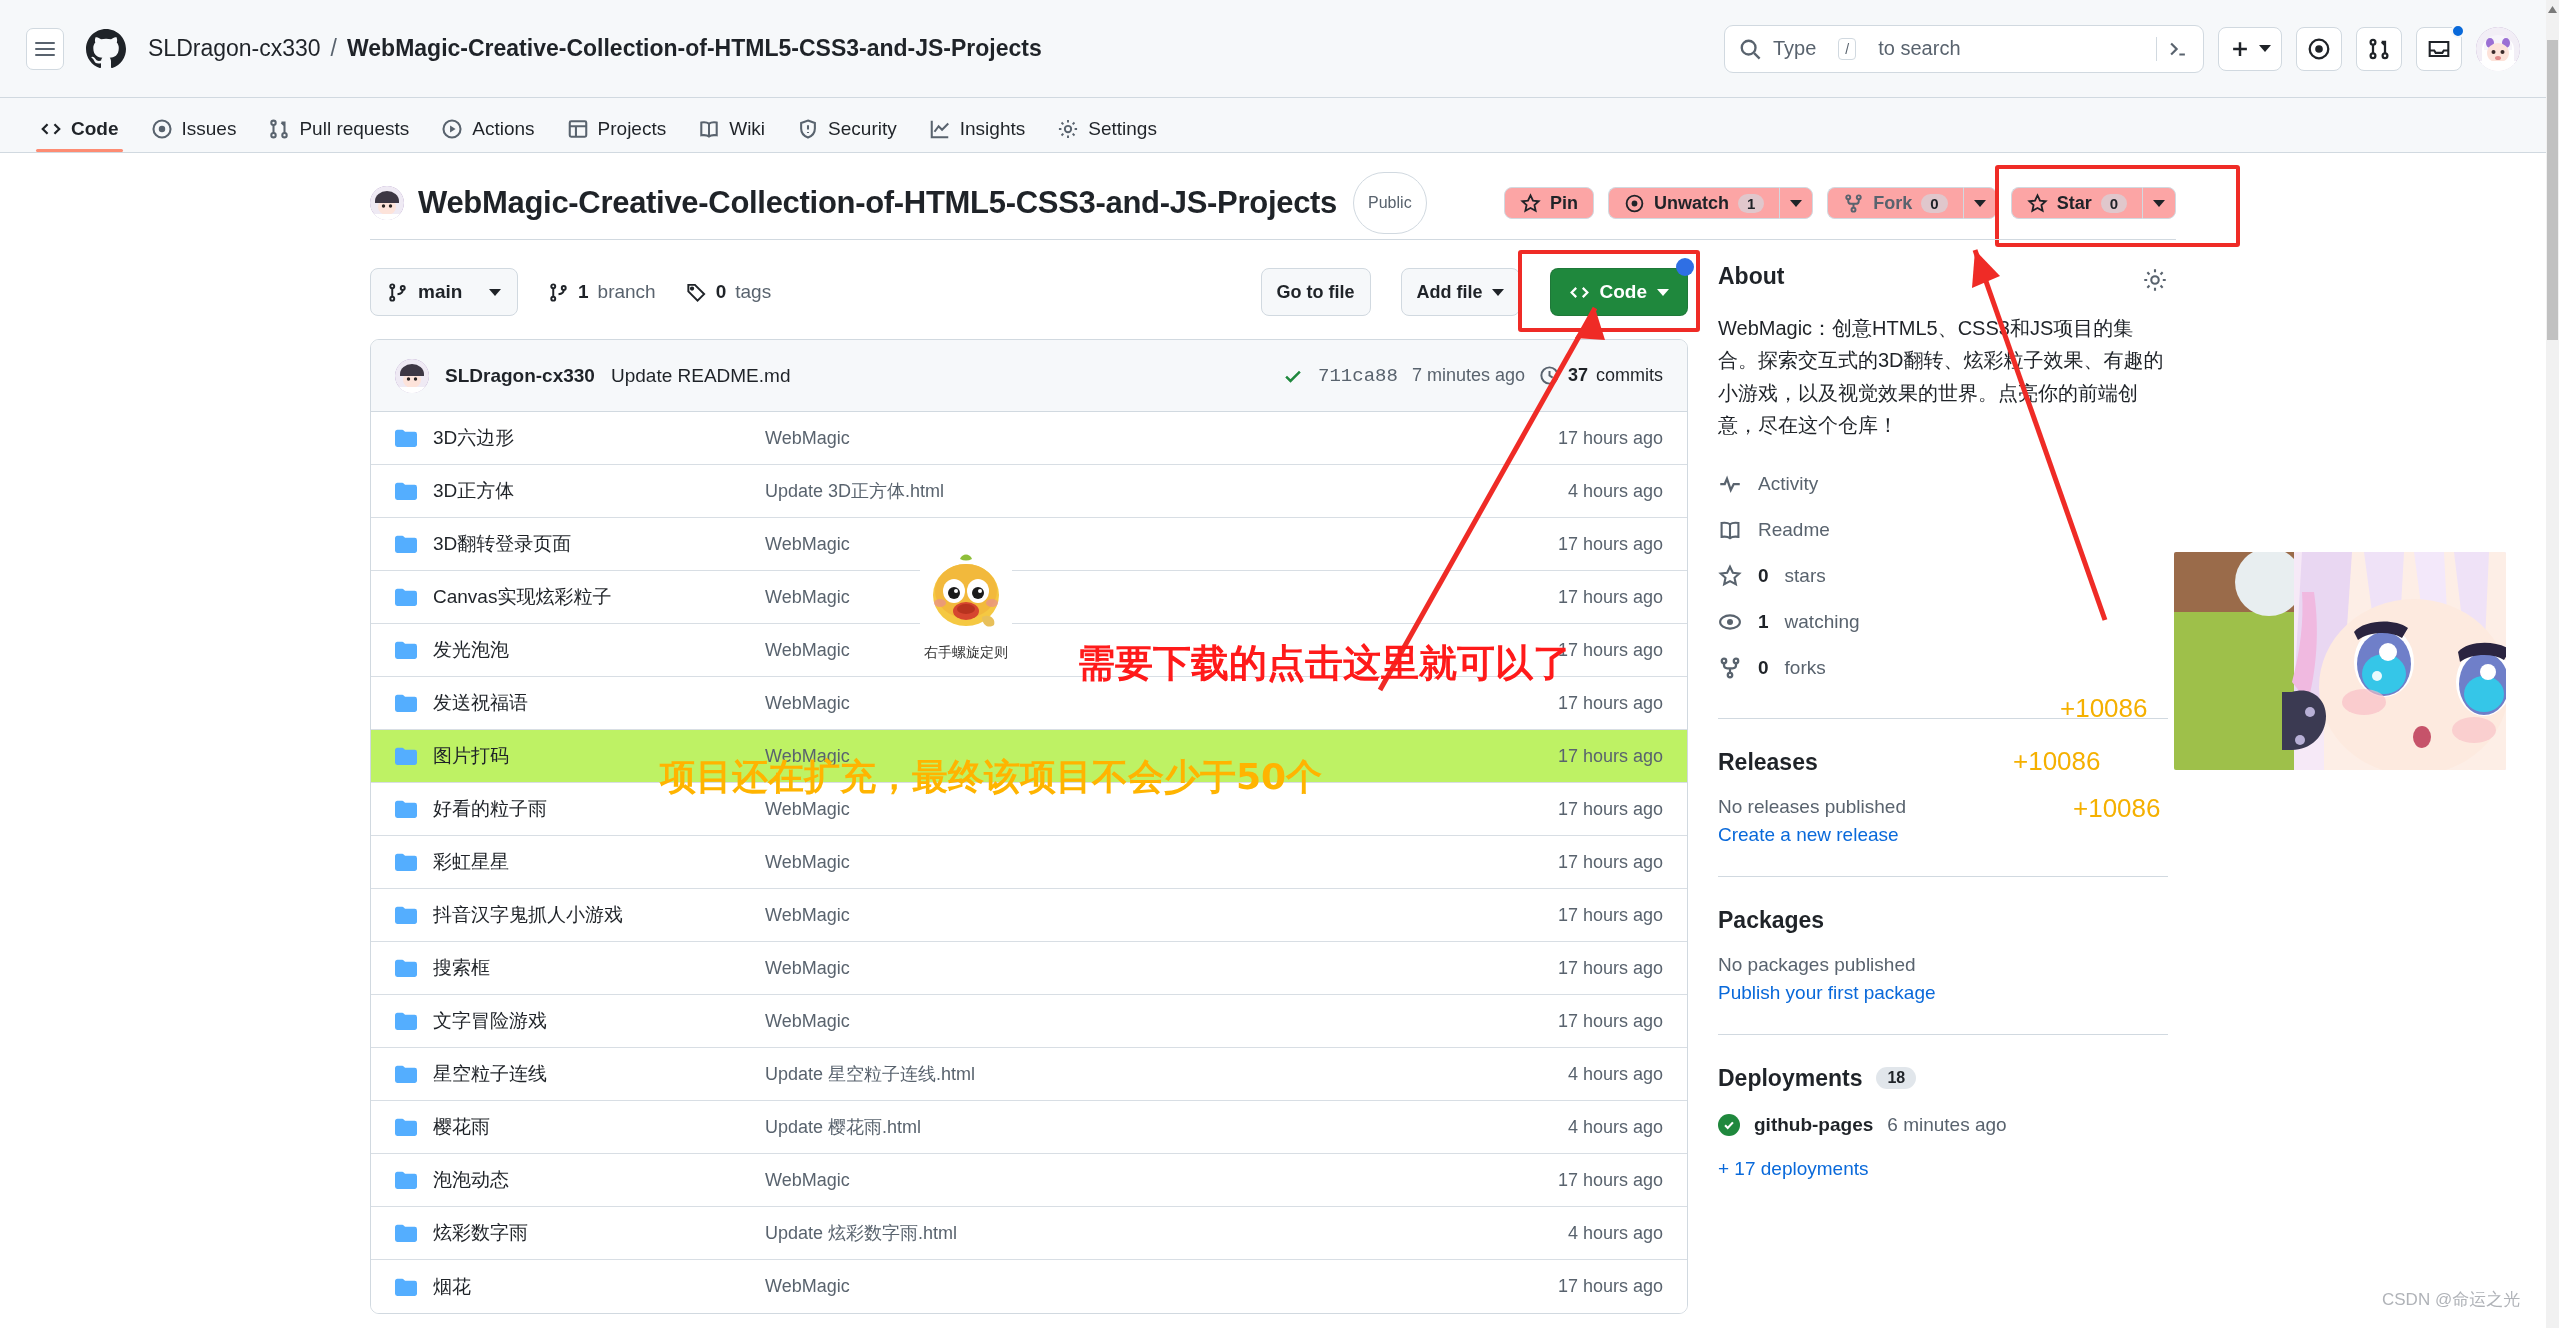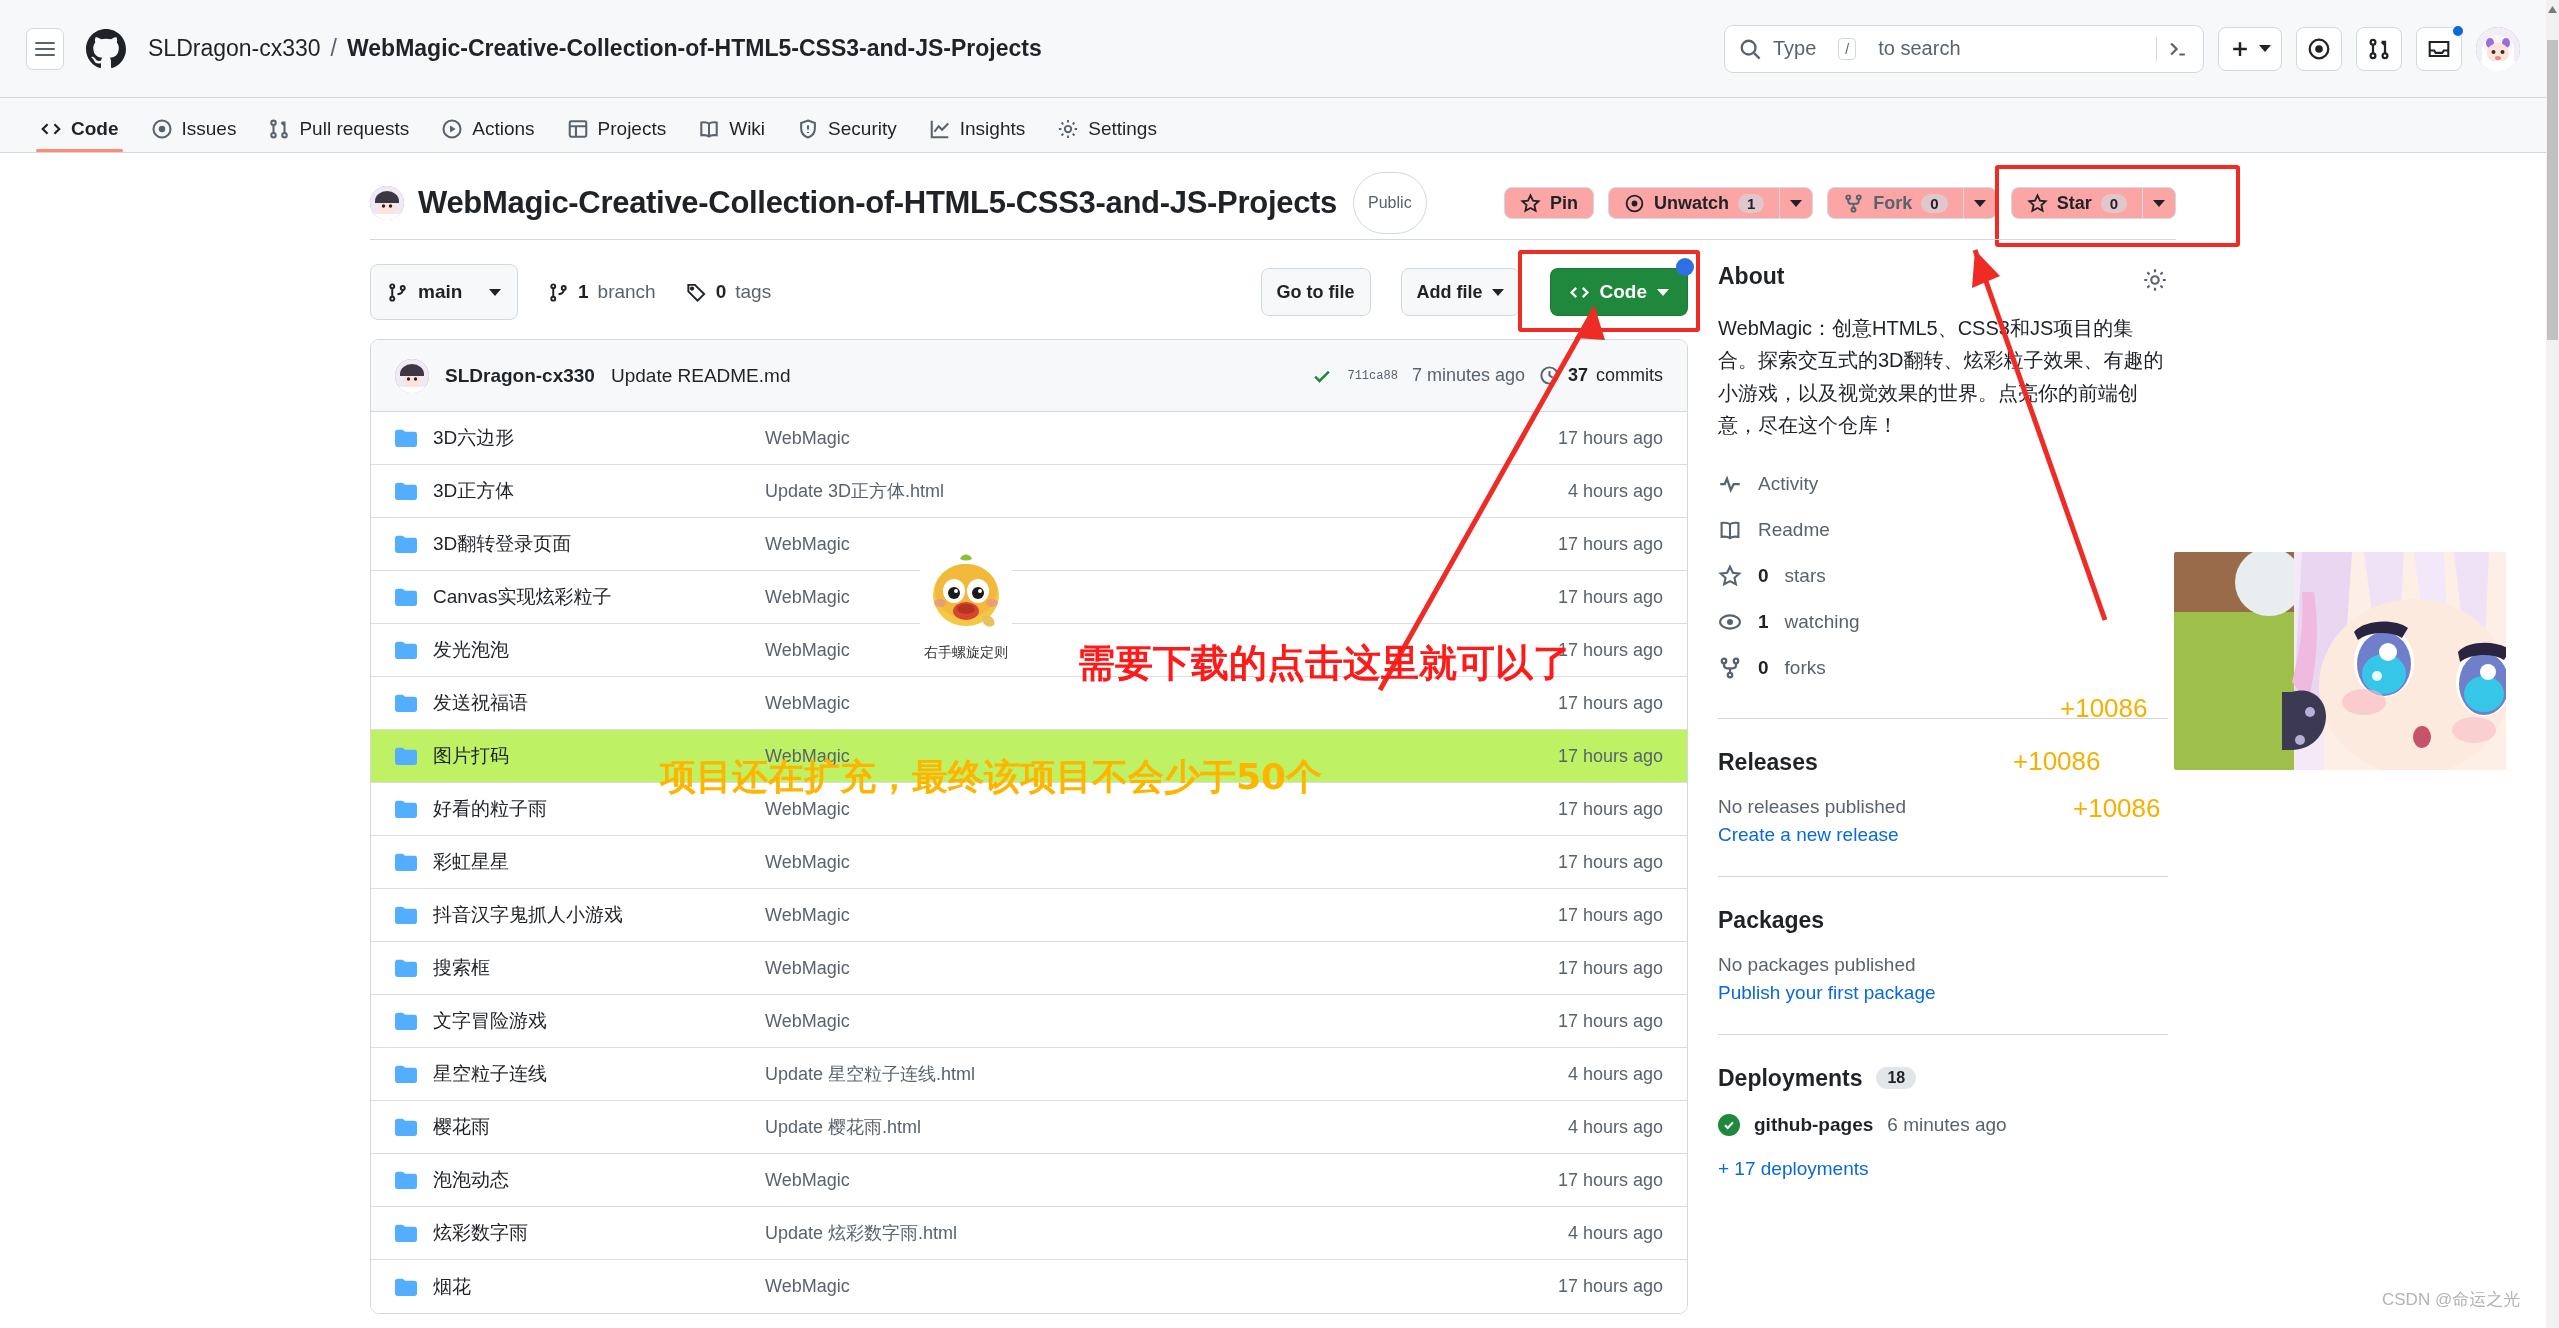--- a/index.html
+++ b/index.html
@@ -104,21 +104,21 @@
     border:4px solid #ef2b26; border-radius:3px; pointer-events:none;
   }
 
   .hr-line { position:absolute; left:370px; right:370px; top:86px; height:1px; background:#d1d9e0; }
 
   
   .left-col { position:absolute; left:370px; top:110px; width:1318px; }
 
   .toolbar { display:flex; align-items:center; height:58px; position:relative;}
   .branch-btn {
-    height:56px; border:1px solid #d1d9e0; border-radius:8px; background:#f6f8fa;
+    height:48px; border:1px solid #d1d9e0; border-radius:8px; background:#f6f8fa;
     display:flex; align-items:center; gap:10px; padding:0 16px; font-size:19px;
     font-weight:700; color:#1f2328; min-width:148px;
   }
   .meta-link { display:flex; align-items:center; gap:9px; margin-left:30px; font-size:19px; color:#1f2328;}
   .meta-link b { font-weight:700; }
   .meta-link span.muted { color:#59636e; }
   .toolbar-right { margin-left:auto; display:flex; align-items:center; gap:30px; position:relative;}
   .code-btn {
     height:48px; background:#1f883d; color:#fff; border:1px solid rgba(31,35,40,.15);
     border-radius:8px; display:flex; align-items:center; gap:10px; padding:0 18px;
@@ -132,21 +132,21 @@
 
   .file-box { margin-top:18px; border:1px solid #d1d9e0; border-radius:9px; overflow:hidden; }
   .commit-bar {
     display:flex; align-items:center; height:72px; background:#f6f8fa;
     border-bottom:1px solid #d1d9e0; padding: 0 24px; gap:16px;
   }
   .commit-avatar { width:34px; height:34px; border-radius:50%; background:#b9a5cc; overflow:hidden;}
   .commit-author { font-size:19px; font-weight:700; color:#1f2328;}
   .commit-msg { font-size:19px; color:#1f2328; }
   .commit-right { margin-left:auto; display:flex; align-items:center; gap:14px; font-size:18px; color:#59636e;}
-  .commit-sha { font-family:"Liberation Mono","DejaVu Sans Mono",monospace; font-size:12px;}
+  .commit-sha { font-family:"Liberation Mono","DejaVu Sans Mono",monospace; font-size:19px;}
   .commits-count { display:flex; align-items:center; gap:8px; color:#1f2328; }
   .commits-count b { font-weight:700; }
 
   .frow {
     display:flex; align-items:center; height:53px; border-bottom:1px solid #d8dee4;
     padding: 0 24px; background:#fff;
   }
   .frow:last-child { border-bottom:none; }
   .frow.hl { background:#bef264; }
   .fname { display:flex; align-items:center; gap:16px; width:370px; font-size:19px; color:#1f2328;}

